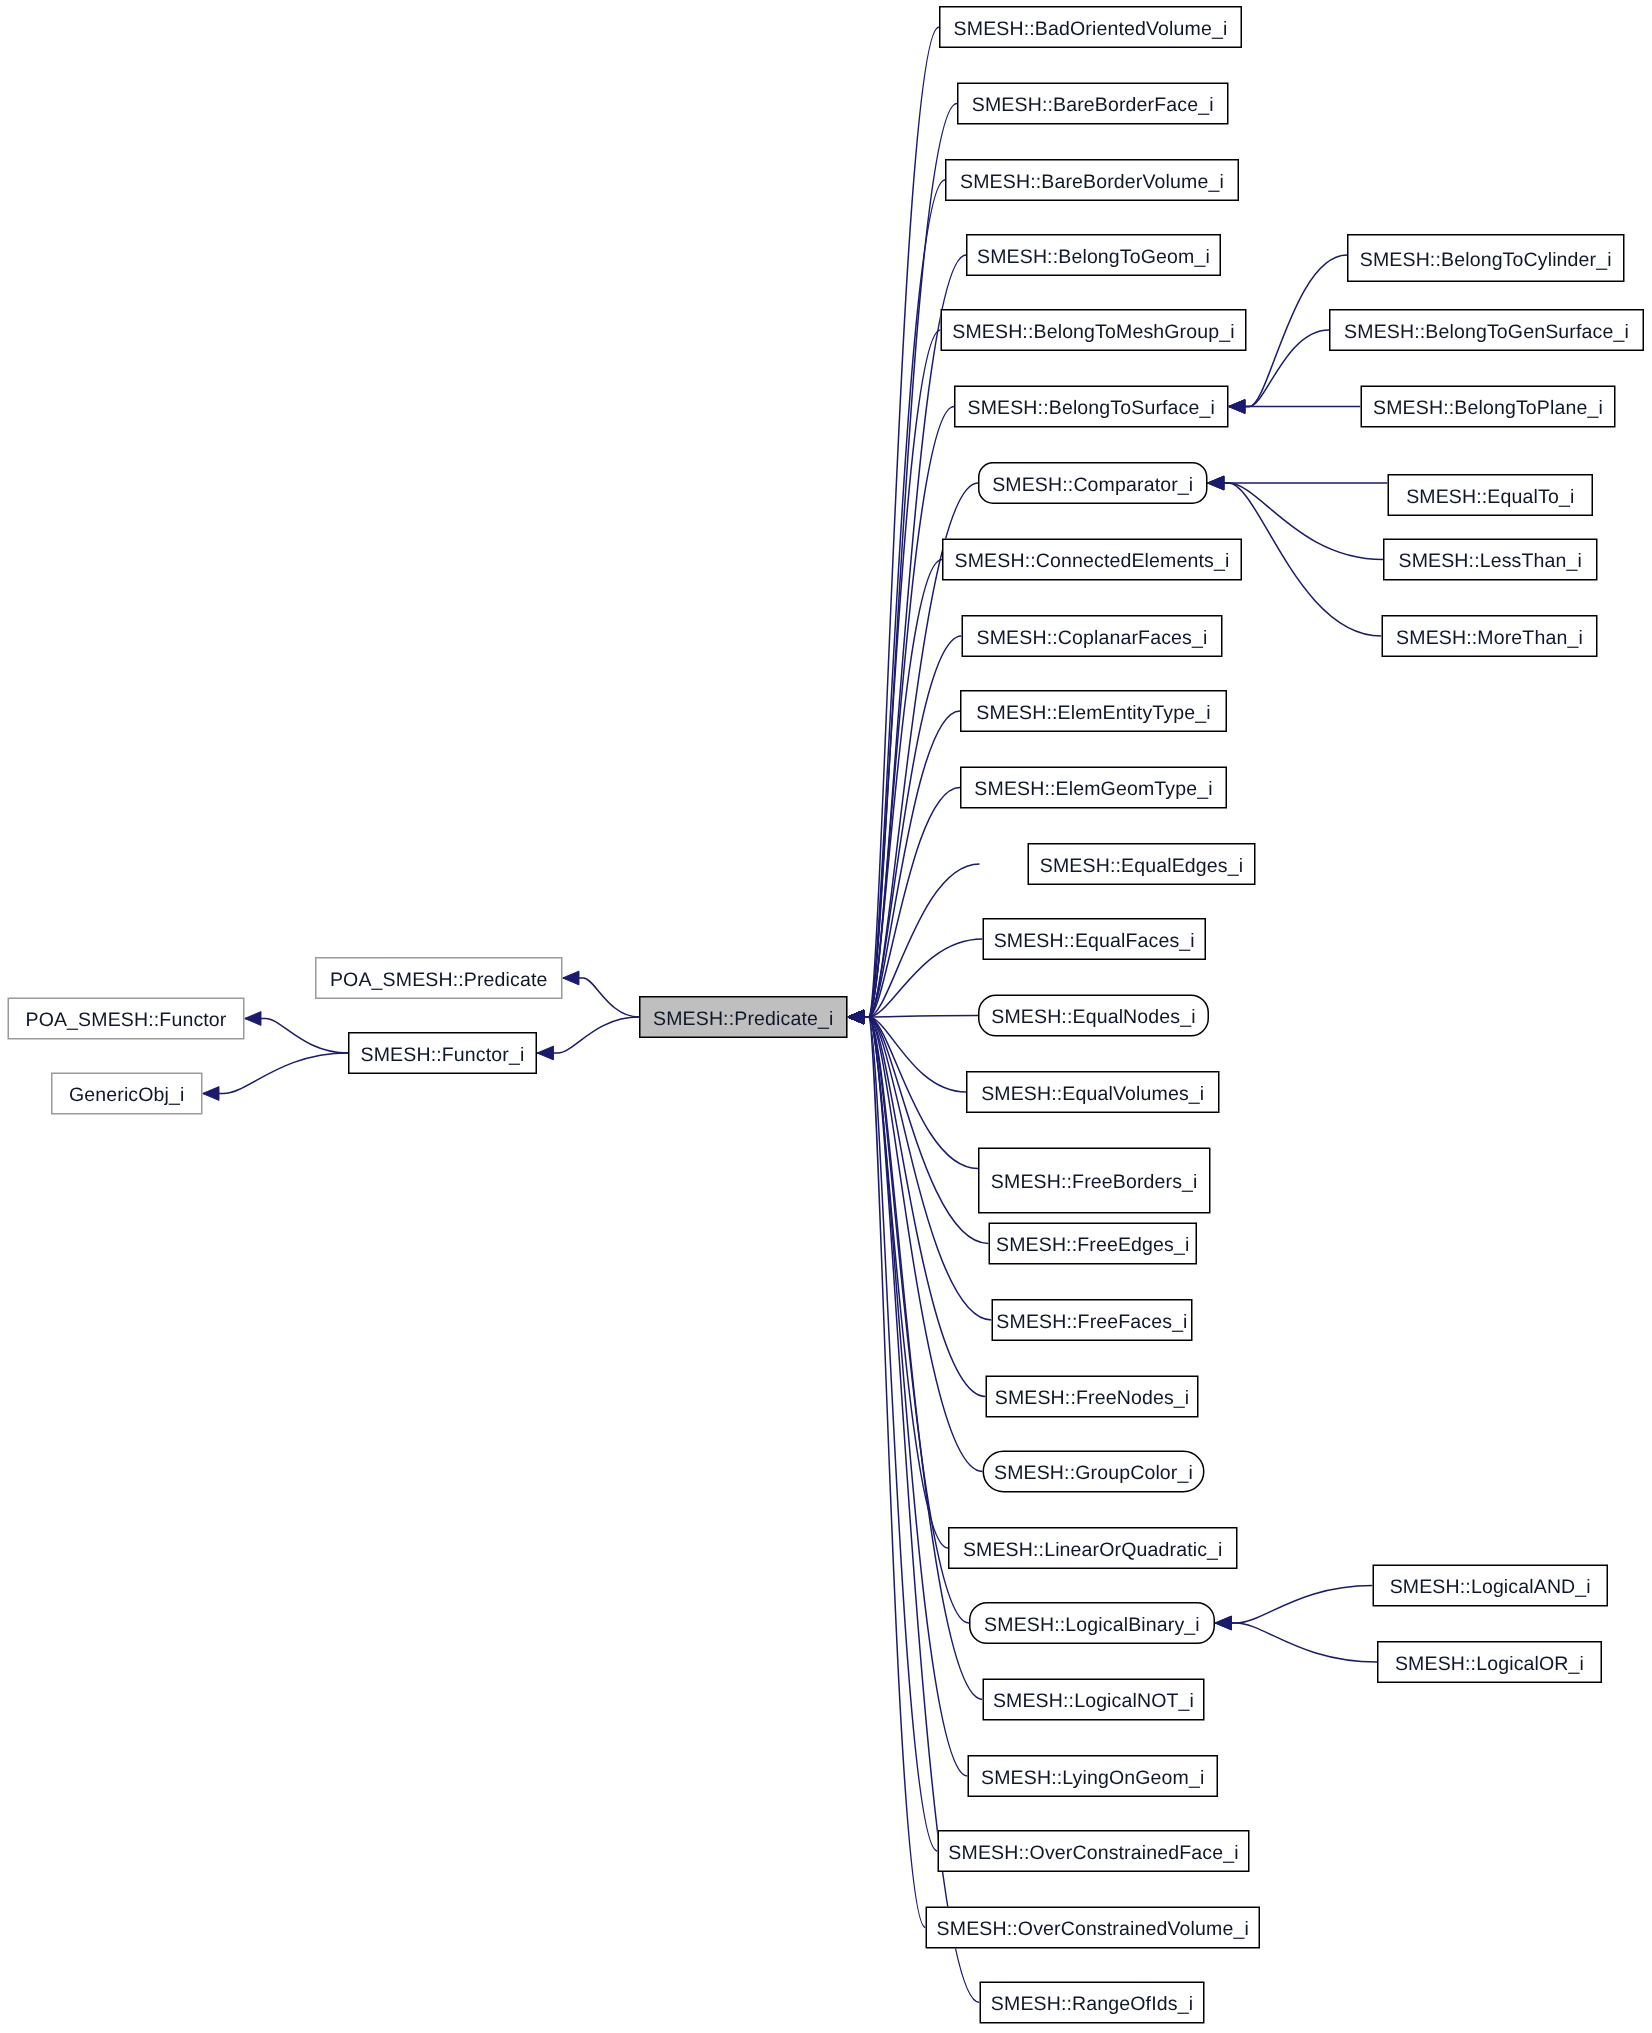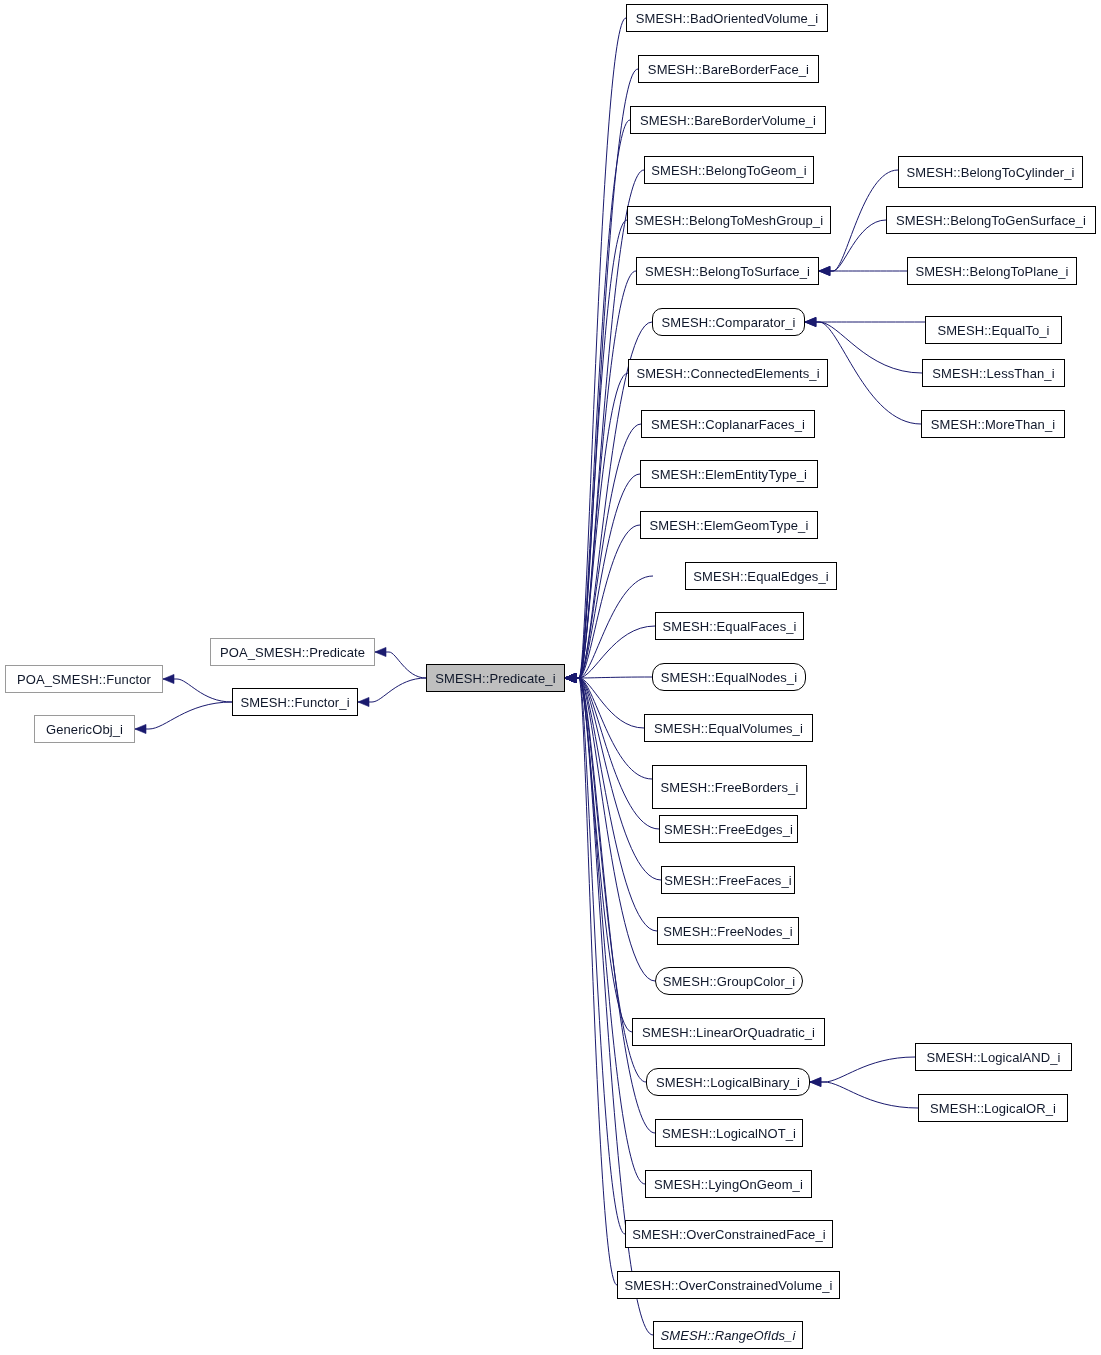--- a/index.html
+++ b/index.html
@@ -225,21 +225,21 @@
       </div>
       <div class="node-box" style="left: 645px; top: 1170px; width: 167px; height: 28px;">
         <span class="node-label">SMESH::LyingOnGeom_i</span>
       </div>
       <div class="node-box" style="left: 625px; top: 1220px; width: 208px; height: 28px;">
         <span class="node-label">SMESH::OverConstrainedFace_i</span>
       </div>
       <div class="node-box" style="left: 617px; top: 1271px; width: 223px; height: 28px;">
         <span class="node-label">SMESH::OverConstrainedVolume_i</span>
       </div>
-      <div class="node-box" style="left: 653px; top: 1321px; width: 150px; height: 28px; font-style: italic;">
+      <div class="node-box" style="left: 653px; top: 1321px; width: 150px; height: 28px;">
         <span class="node-label">SMESH::RangeOfIds_i</span>
       </div>
       <div class="node-box" style="left: 898px; top: 156px; width: 185px; height: 32px;">
         <span class="node-label">SMESH::BelongToCylinder_i</span>
       </div>
       <div class="node-box" style="left: 886px; top: 206px; width: 210px; height: 28px;">
         <span class="node-label">SMESH::BelongToGenSurface_i</span>
       </div>
       <div class="node-box" style="left: 907px; top: 257px; width: 170px; height: 28px;">
         <span class="node-label">SMESH::BelongToPlane_i</span>

